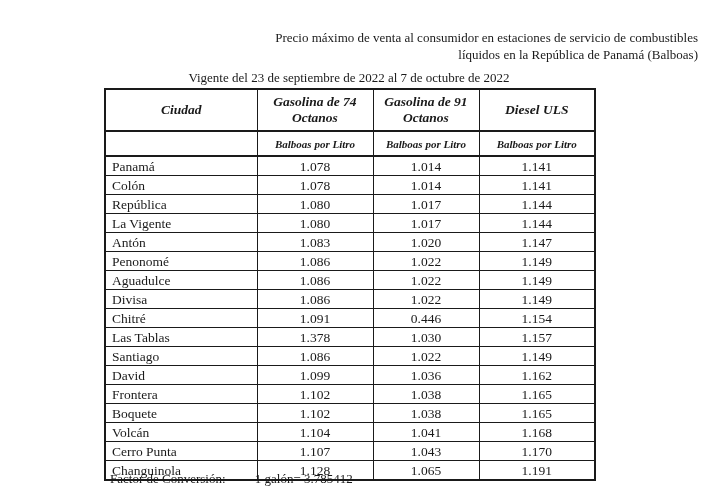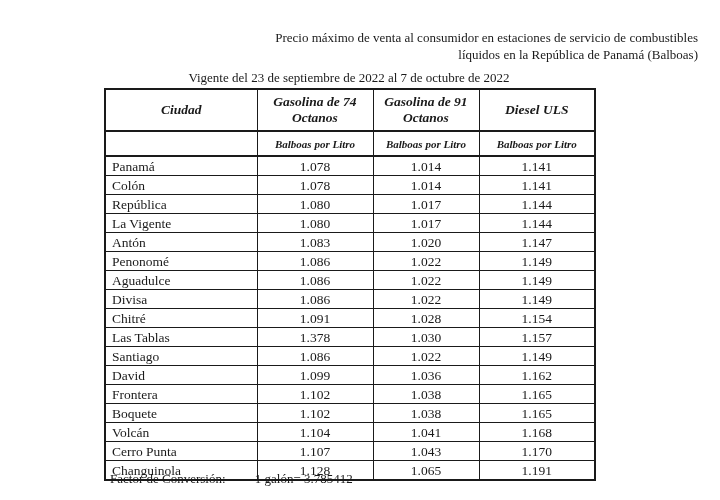--- a/index.html
+++ b/index.html
@@ -170,21 +170,21 @@
         </tr>
         <tr>
           <td class="cell-city">Divisa</td>
           <td class="cell-num">1.086</td>
           <td class="cell-num">1.022</td>
           <td class="cell-num">1.149</td>
         </tr>
         <tr>
           <td class="cell-city">Chitré</td>
           <td class="cell-num">1.091</td>
-          <td class="cell-num">1.028</td>
+          <td class="cell-num">0.446</td>
           <td class="cell-num">1.154</td>
         </tr>
         <tr>
           <td class="cell-city">Las Tablas</td>
           <td class="cell-num">1.378</td>
           <td class="cell-num">1.030</td>
           <td class="cell-num">1.157</td>
         </tr>
         <tr>
           <td class="cell-city">Santiago</td>

